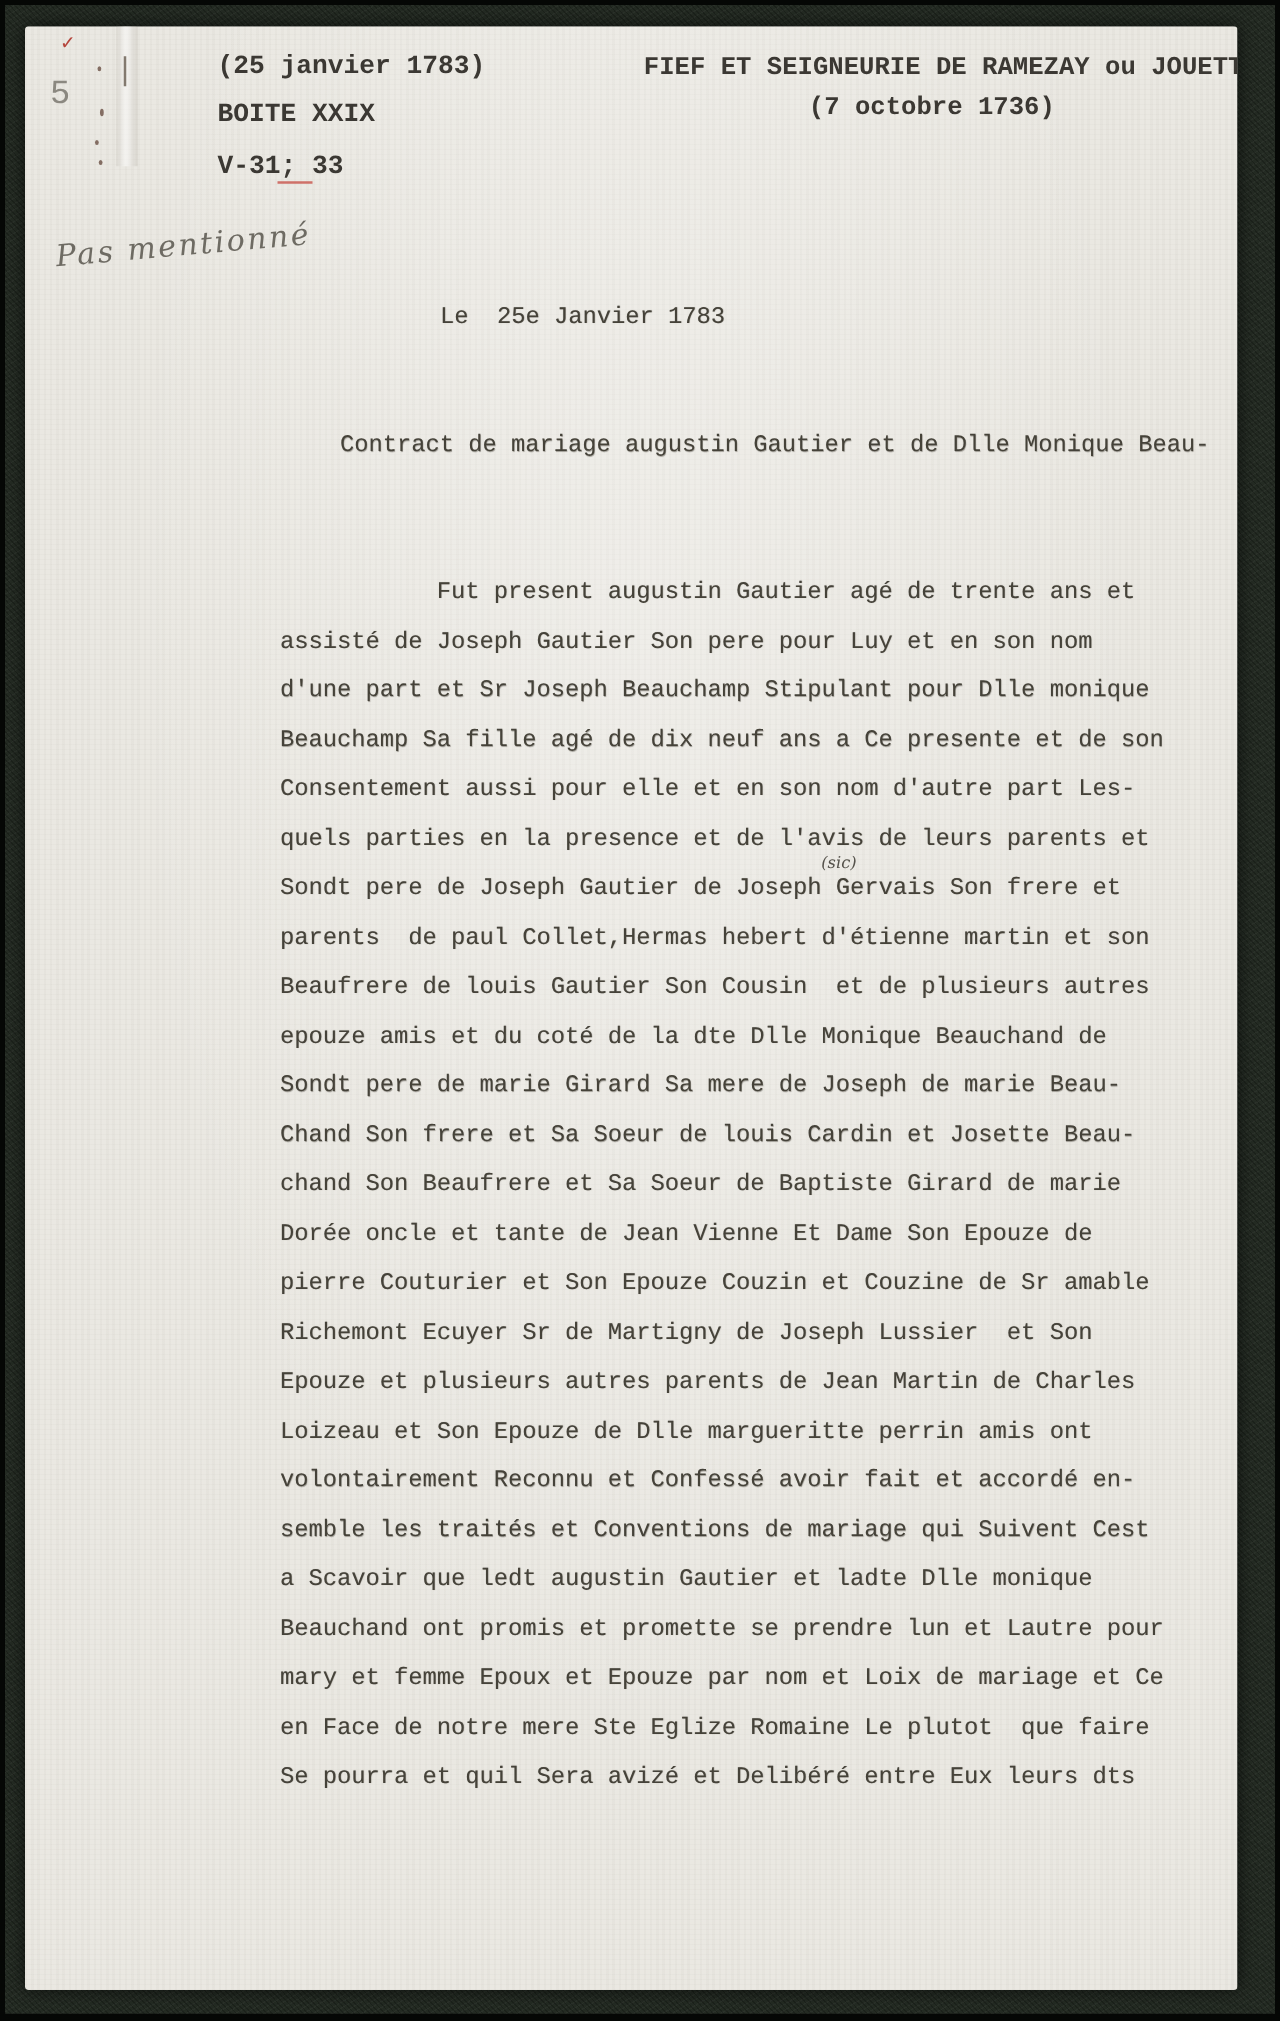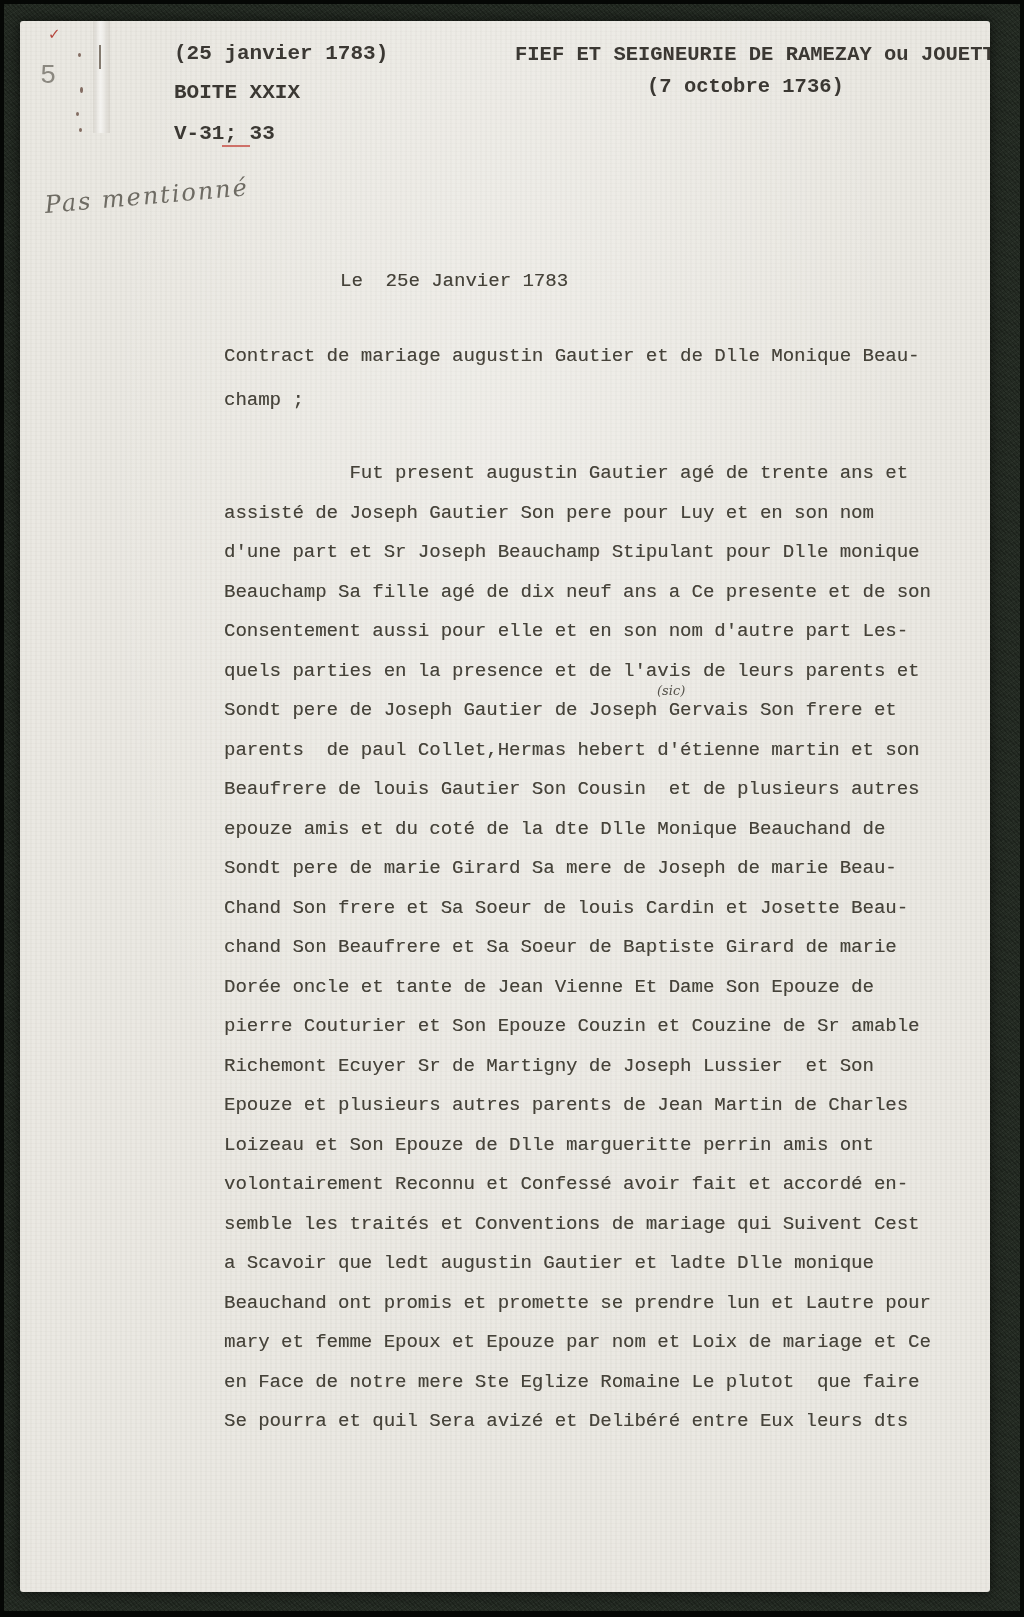--- a/index.html
+++ b/index.html
@@ -45,23 +45,23 @@
     position:absolute;left:26px;top:170px;
     font-family:"DejaVu Serif",serif;font-style:italic;
     color:#6e6b63;font-size:24px;letter-spacing:2px;
     transform:rotate(-5deg);transform-origin:left bottom;white-space:pre;
   }
   .sic-note{
     position:absolute;left:637px;top:662px;
     font-family:"DejaVu Serif",serif;font-style:italic;
     color:#55524b;font-size:13px;white-space:pre;text-align:right;
   }
-  .date-line{position:absolute;left:320px;top:221px;margin-top:28px;}
+  .date-line{position:absolute;left:332px;top:221px;}
   .subject{position:absolute;left:204px;top:324px;}
-  .subject .s-line{height:44px;}
+  .subject .s-line{height:44px;margin-left:48px;}
   .body-text{position:absolute;left:204px;top:441px;}
   .body-text .line{height:39.5px;}
   
   .crease{
     position:absolute;left:73px;top:0;width:17px;height:112px;
     background:linear-gradient(90deg, rgba(110,100,85,.12), rgba(255,255,255,.55) 45%, rgba(110,100,85,.14));
   }
   .crack{position:absolute;left:79px;top:24px;width:2px;height:24px;background:#5d5244;opacity:.75;}
   .speck{position:absolute;width:3px;height:4px;background:#6a4f43;border-radius:50%;opacity:.8;}
   .speck.s1{left:58px;top:32px;}
@@ -93,21 +93,20 @@
   <div class="hdr-left-line" style="top:101px;">V-31; 33</div>
   <div class="red-underline"></div>
 
   <div class="hdr-right-title">FIEF ET SEIGNEURIE DE RAMEZAY ou JOUETTE</div>
   <div class="hdr-right-sub">(7 octobre 1736)</div>
 
   <div class="date-line typed">Le  25e Janvier 1783</div>
 
   <div class="subject">
     <div class="s-line typed">Contract de mariage augustin Gautier et de Dlle Monique Beau-</div>
-    <div class="s-line typed">champ ;</div>
   </div>
 
   <div class="body-text">
     <div class="line typed">           Fut present augustin Gautier agé de trente ans et</div>
     <div class="line typed">assisté de Joseph Gautier Son pere pour Luy et en son nom</div>
     <div class="line typed">d'une part et Sr Joseph Beauchamp Stipulant pour Dlle monique</div>
     <div class="line typed">Beauchamp Sa fille agé de dix neuf ans a Ce presente et de son</div>
     <div class="line typed">Consentement aussi pour elle et en son nom d'autre part Les-</div>
     <div class="line typed">quels parties en la presence et de l'avis de leurs parents et</div>
     <div class="line typed">Sondt pere de Joseph Gautier de Joseph Gervais Son frere et</div>

